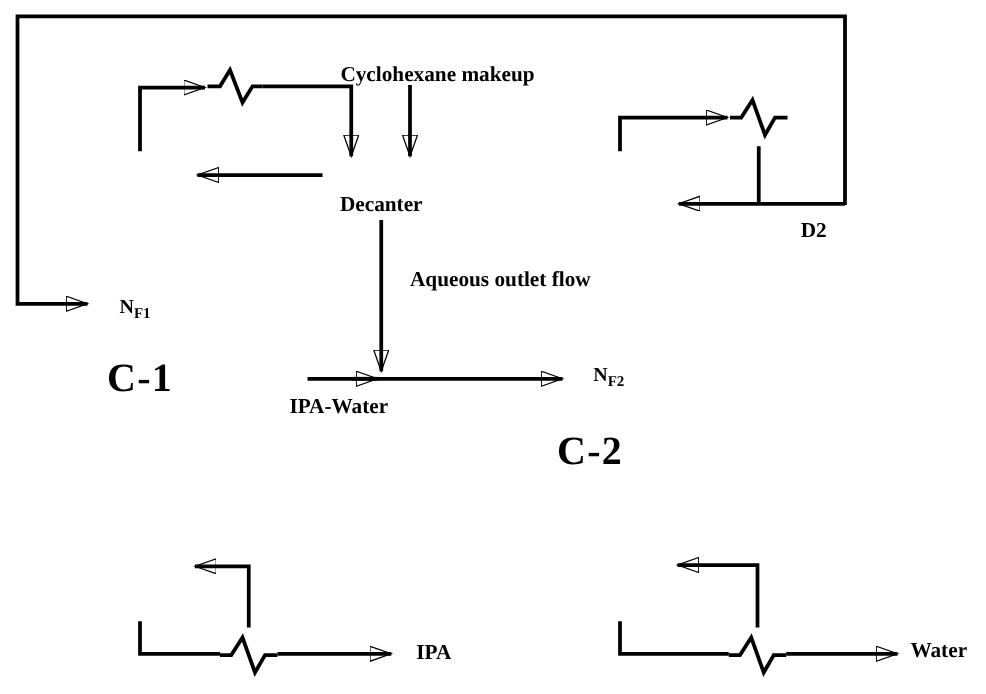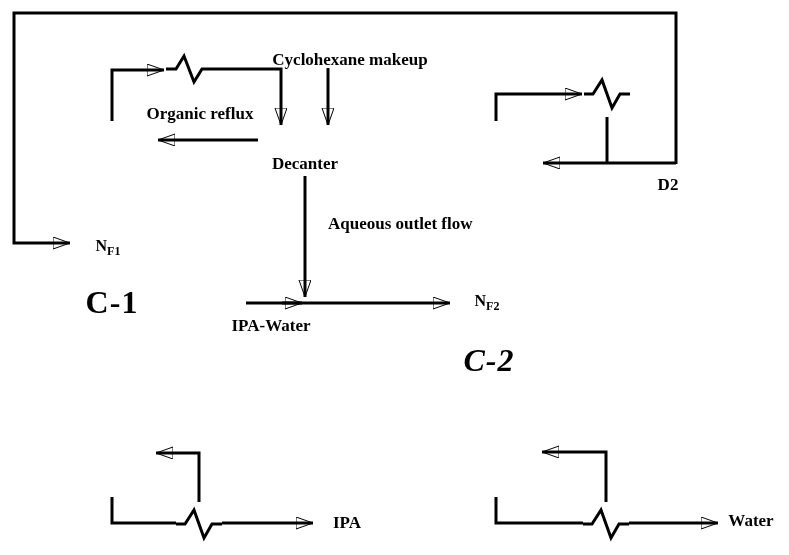--- a/index.html
+++ b/index.html
@@ -71,39 +71,38 @@
     <path class="line" d="M112,497 L112,523 L176,523"></path>
     <path class="line" d="M222,523 L313,523" marker-end="url(#arr)"></path>
     <path class="line" d="M199,502 L199,453 L156,453" marker-end="url(#arr)"></path>
     <path class="line" d="M496,497 L496,523 L583,523"></path>
     <path class="line" d="M629,523 L718,523" marker-end="url(#arr)"></path>
     <path class="line" d="M606,502 L606,452 L542,452" marker-end="url(#arr)"></path>
   </svg>
 
   <div class="lbl" style="left:350px; top:59px;">Cyclohexane makeup</div>
 
-  <div class="lbl" style="left:200px; top:113px;">Organic reflux</div>
 
   <div class="lbl" style="left:305px; top:152px;margin-top:11px;">Decanter</div>
 
   <div class="lbl left-anchor" style="left:312px; top:223px;">Aqueous outlet flow</div>
 
   <div class="lbl" style="left:271px; top:325px;">IPA-Water</div>
 
   <div class="lbl" style="left:347px; top:522px;">IPA</div>
 
   <div class="lbl" style="left:751px; top:520px;">Water</div>
 
-  <div class="lbl" style="left:668px; top:184px;">D2</div>
+  <div class="lbl" style="left:651px; top:184px;">D2</div>
 
   <div class="lbl stage-label" style="left:108px; top:246px;">
     <span>N</span><sub>F1</sub>
   </div>
 
   <div class="lbl col-label" style="left:112px; top:302px;">C-1</div>
 
   <div class="lbl stage-label" style="left:487px; top:301px;">
     <span>N</span><sub>F2</sub>
   </div>
 
-  <div class="lbl col-label" style="left:489px; top:360px;font-style:italic;">C-2</div>
+  <div class="lbl col-label" style="left:472px; top:360px;">C-2</div>
 
 </div>
 
 </body></html>

